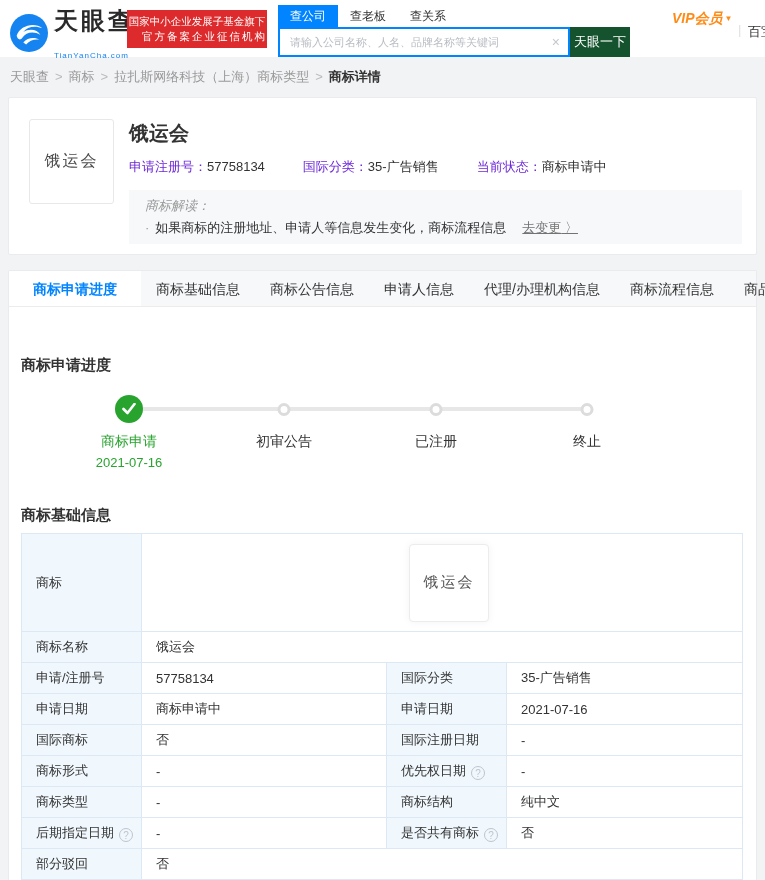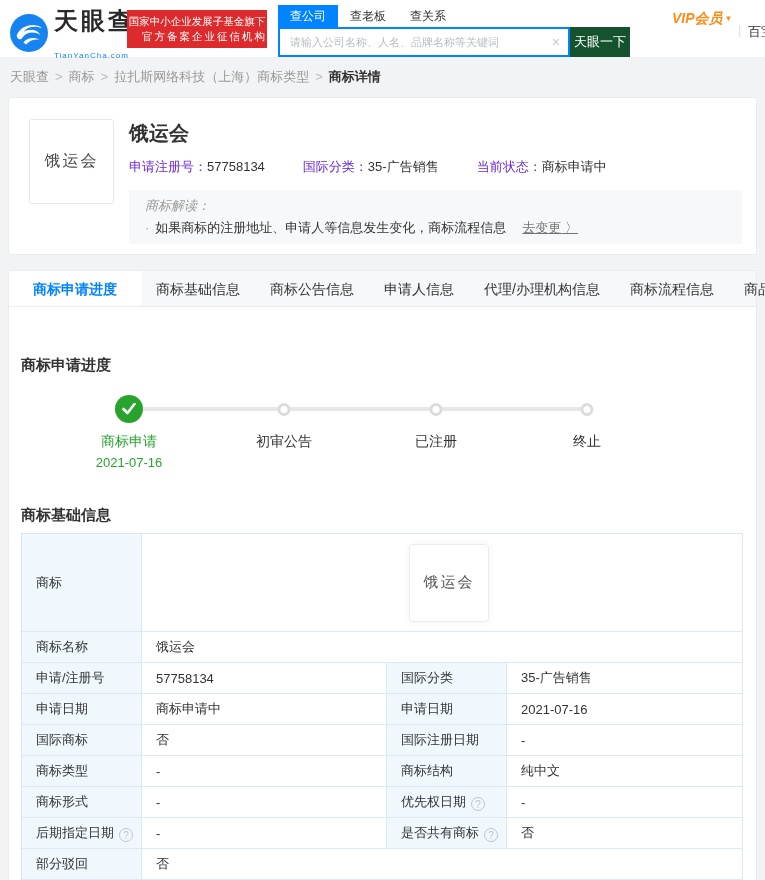--- a/index.html
+++ b/index.html
@@ -214,32 +214,32 @@
             <td class="lbl"><span>申请日期</span></td>
             <td>2021-07-16</td>
           </tr>
           <tr>
             <td class="lbl"><span>国际商标</span></td>
             <td>否</td>
             <td class="lbl"><span>国际注册日期</span></td>
             <td>-</td>
           </tr>
           <tr>
+            <td class="lbl"><span>商标形式</span></td>
+            <td>-</td>
+            <td class="lbl"><span>优先权日期</span><span class="help">?</span></td>
+            <td>-</td>
+          </tr>
+          <tr>
             <td class="lbl"><span>商标类型</span></td>
             <td>-</td>
             <td class="lbl"><span>商标结构</span></td>
             <td>纯中文</td>
           </tr>
           <tr>
-            <td class="lbl"><span>商标形式</span></td>
-            <td>-</td>
-            <td class="lbl"><span>优先权日期</span><span class="help">?</span></td>
-            <td>-</td>
-          </tr>
-          <tr>
             <td class="lbl"><span>后期指定日期</span><span class="help">?</span></td>
             <td>-</td>
             <td class="lbl"><span>是否共有商标</span><span class="help">?</span></td>
             <td>否</td>
           </tr>
           <tr>
             <td class="lbl"><span>部分驳回</span></td>
             <td colspan="3">否</td>
           </tr>
         </tbody>

